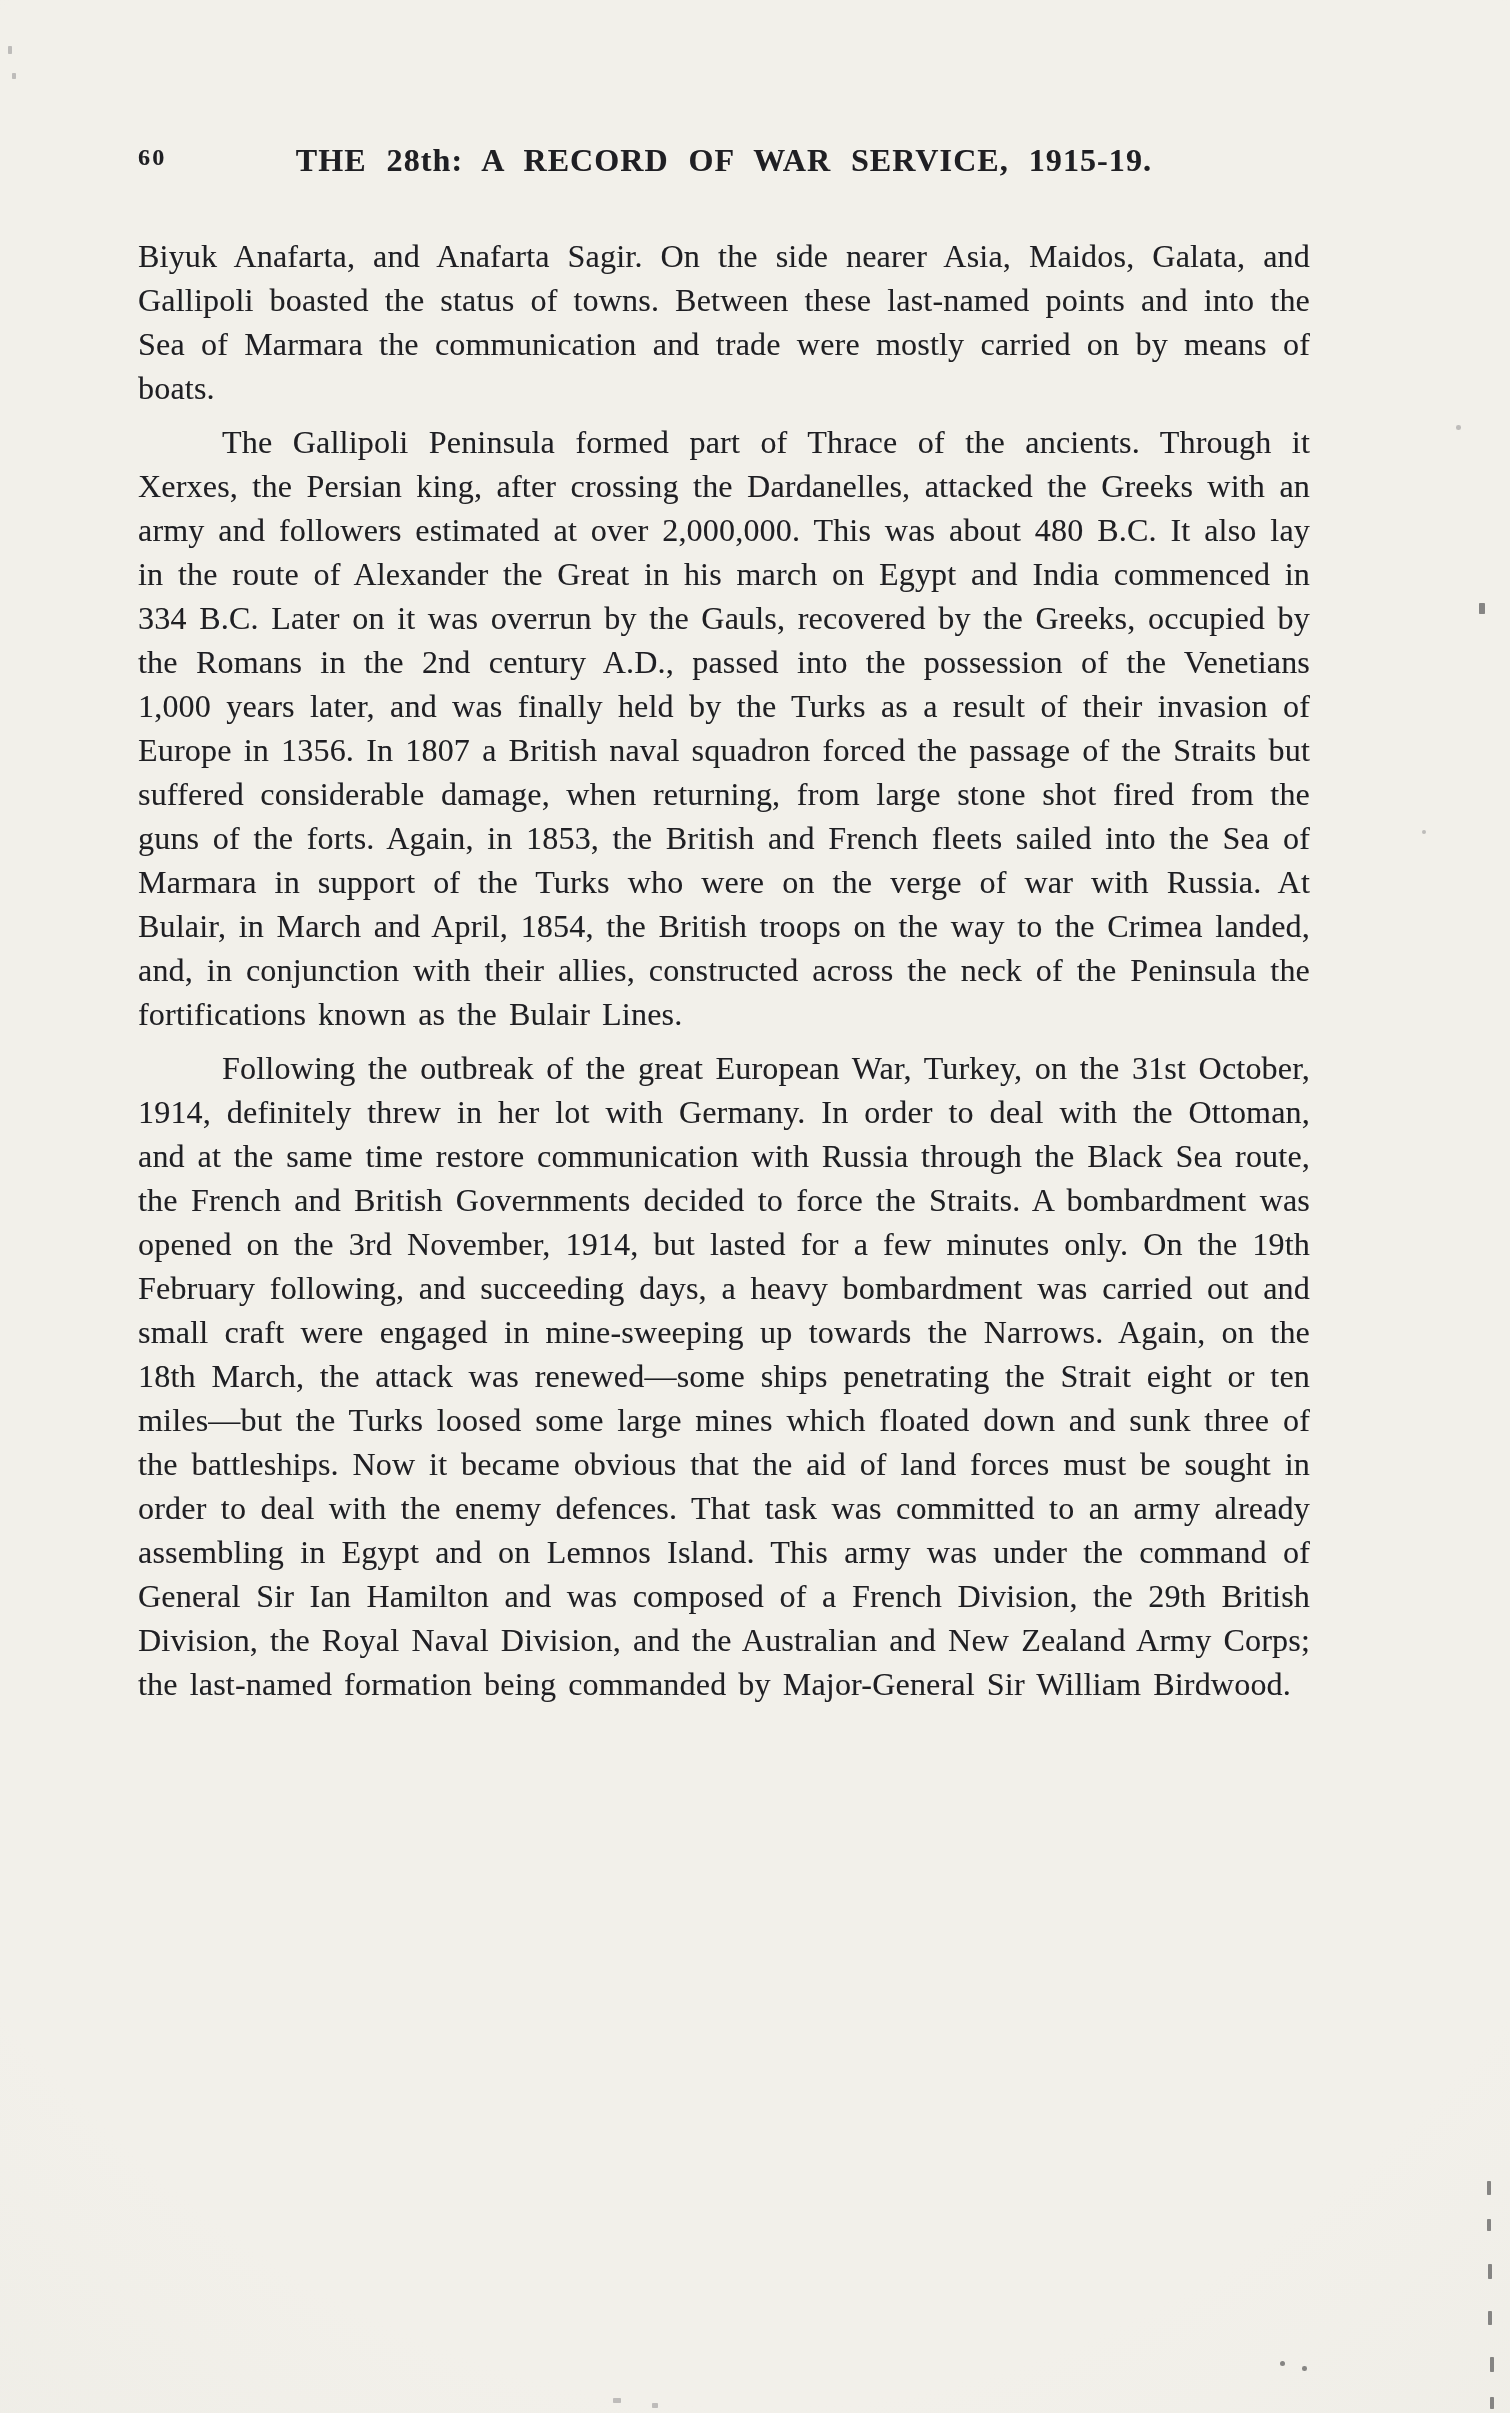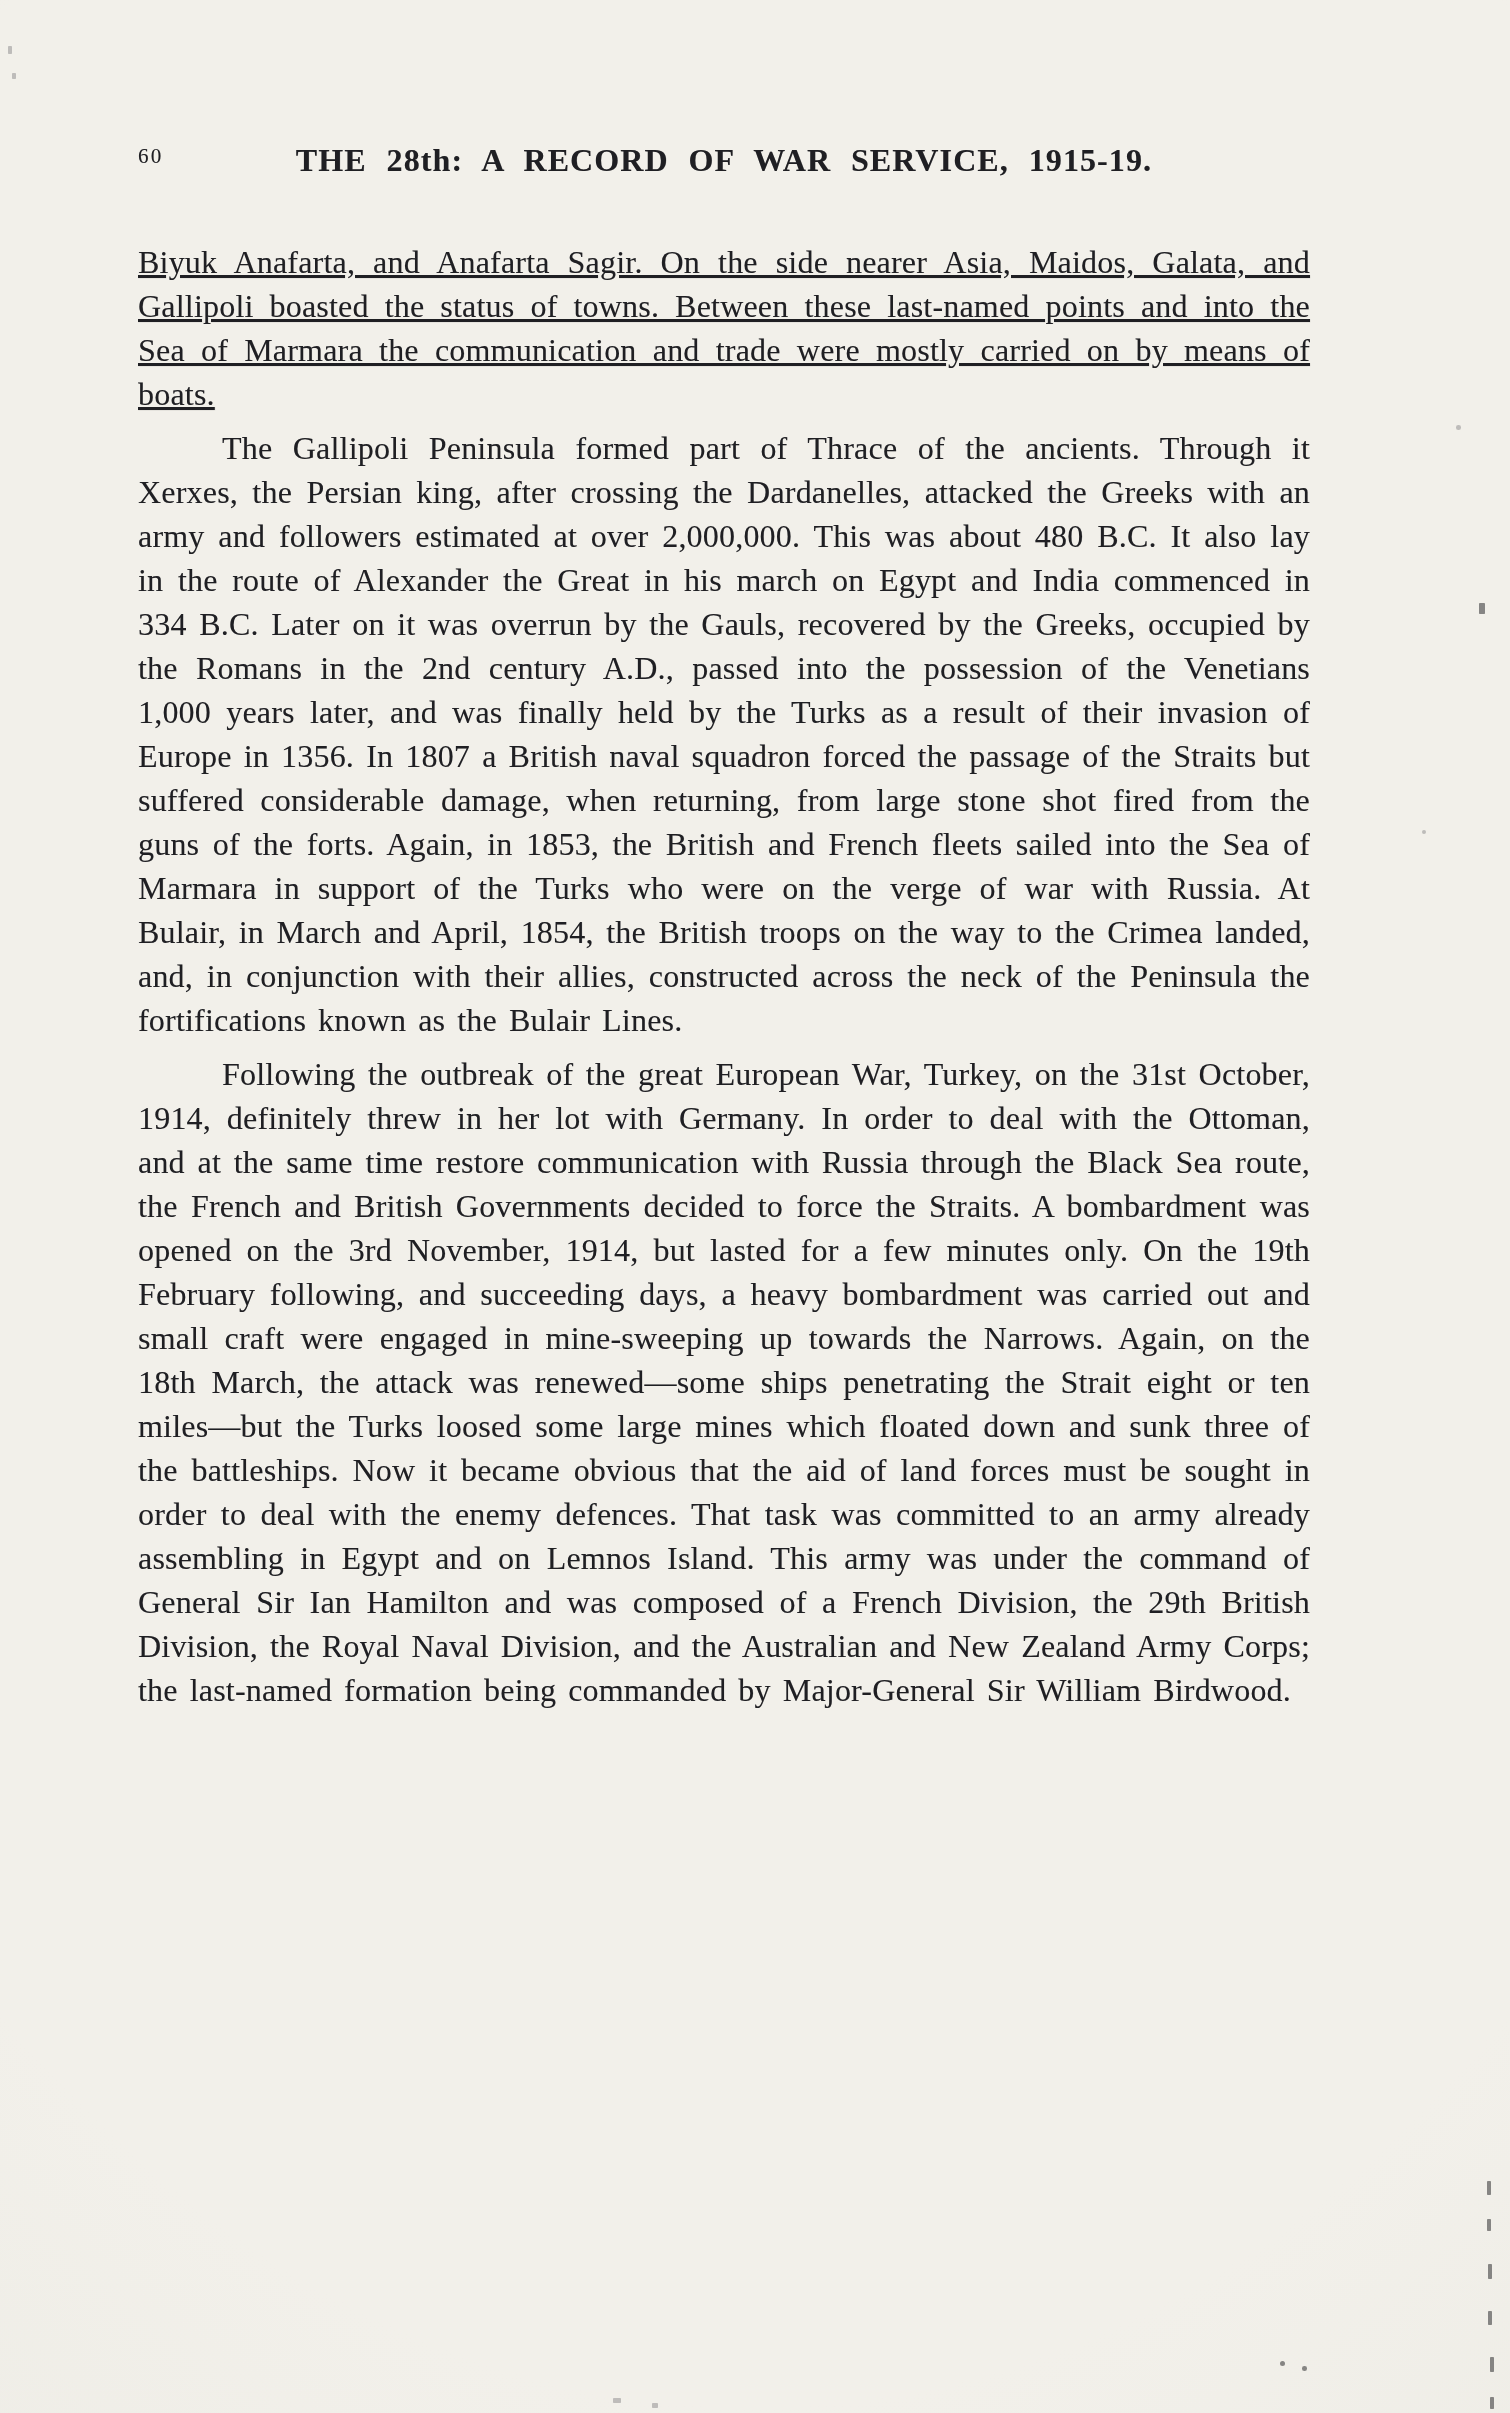--- a/index.html
+++ b/index.html
@@ -26,22 +26,22 @@
     position: absolute;
     top: 142px;
     left: 138px;
     width: 1172px;
     height: 46px;
   }
   .page-number {
     position: absolute;
     left: 0;
     top: 1.5px;
-    font-size: 21px;
-    font-weight: normal;
+    font-size: 24px;
+    font-weight: bold;
     letter-spacing: 2.3px;
     text-shadow: 0.2px 0.2px 0 rgba(30,30,35,0.35);
   }
   .running-title {
     text-align: center;
     font-size: 32px;
     font-weight: bold;
     letter-spacing: 1.1px;
     word-spacing: 10.7px;
     white-space: nowrap;
@@ -55,21 +55,21 @@
     left: 138px;
     width: 1172px;
     font-size: 32px;
     line-height: 44px;
     text-align: justify;
     word-spacing: 3.8px;
     letter-spacing: 0.2px;
     text-shadow: 0.2px 0.2px 0 rgba(30,30,35,0.32);
   }
   .body-text p { margin-top: 10px; }
-  .body-text p:first-child { margin-top: 6px; text-decoration: underline; }
+  .body-text p:first-child { margin-top: 0; }
   .body-text p.indent { text-indent: 84px; }
 
   
   .scan-artifacts i {
     position: absolute;
     display: block;
     background: rgba(45,45,48,0.55);
     border-radius: 0.8px;
   }
   .scan-artifacts .faint { background: rgba(70,70,75,0.3); }

